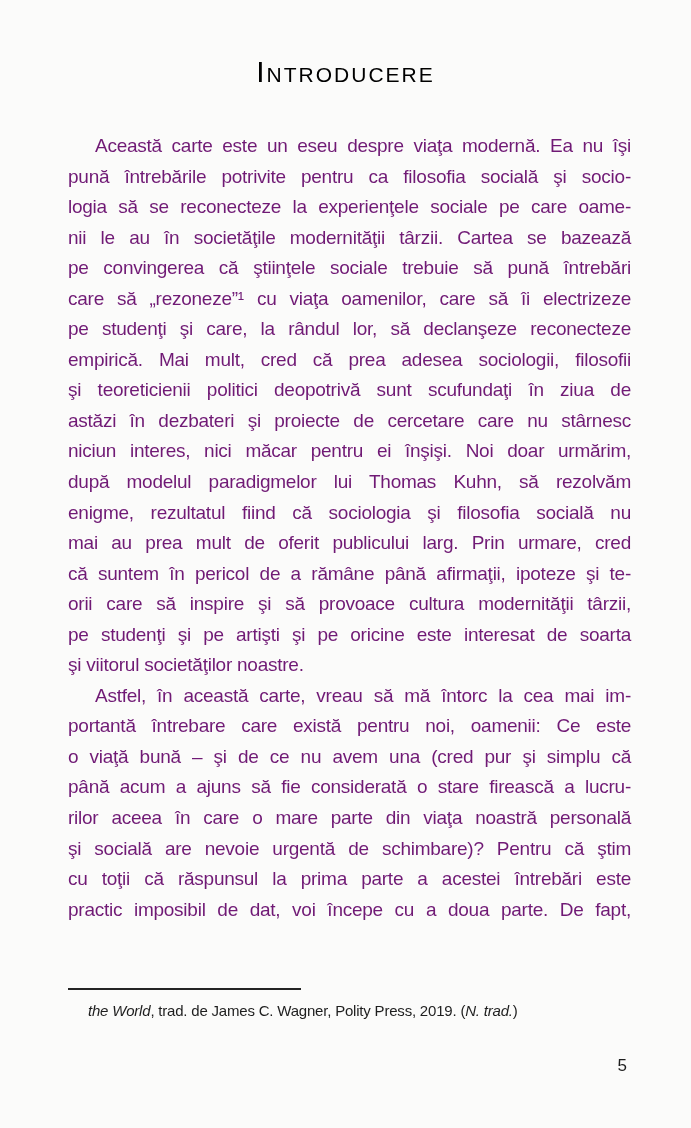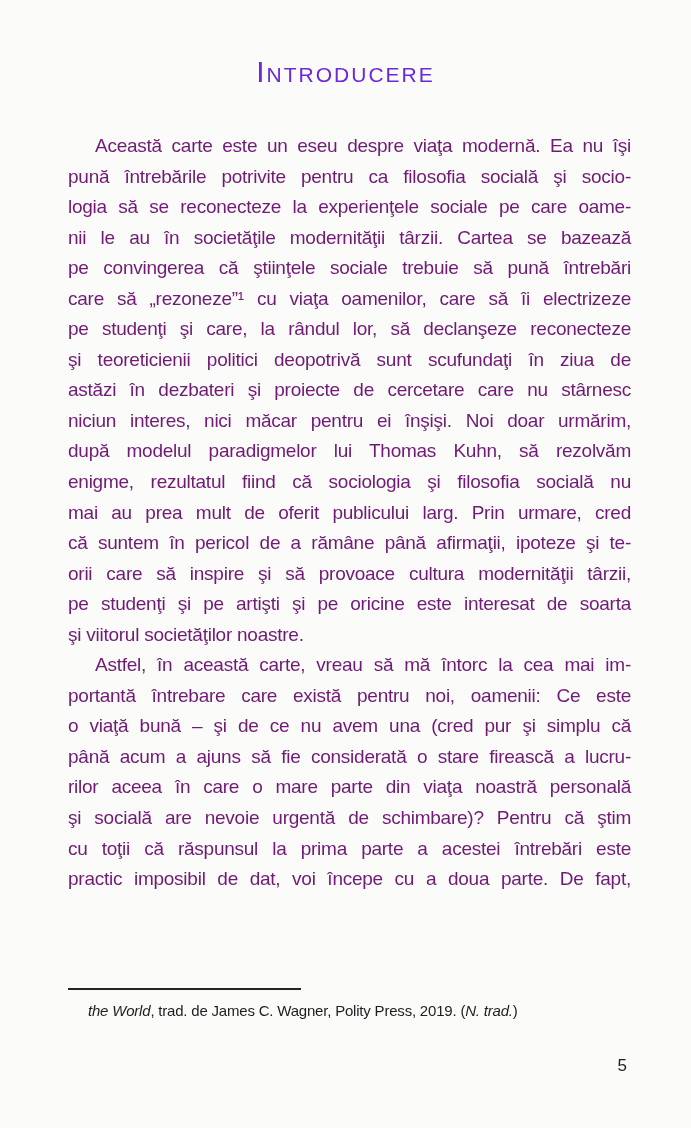--- a/index.html
+++ b/index.html
@@ -17,21 +17,21 @@
     position: absolute;
     top: 54px;
     left: 0;
     width: 100%;
     text-align: center;
     font-variant: small-caps;
     font-size: 30px;
     line-height: 36px;
     letter-spacing: 2px;
     font-weight: 400;
-    color: #6d28d9;
+    color: #000000;
   }
   .body-text {
     position: absolute;
     top: 131px;
     left: 68px;
     width: 563px;
     font-size: 19px;
     line-height: 30.55px;
     letter-spacing: -0.25px;
     color: #701a75;
@@ -89,20 +89,21 @@
   <div class="chapter-title">Introducere</div>
 
   <div class="body-text">
       <div class="line indent">Această carte este un eseu despre viaţa modernă. Ea nu îşi</div>
       <div class="line">pună întrebările potrivite pentru ca filosofia socială şi socio-</div>
       <div class="line">logia să se reconecteze la experienţele sociale pe care oame-</div>
       <div class="line">nii le au în societăţile modernităţii târzii. Cartea se bazează</div>
       <div class="line">pe convingerea că ştiinţele sociale trebuie să pună întrebări</div>
       <div class="line">care să „rezoneze”¹ cu viaţa oamenilor, care să îi electrizeze</div>
       <div class="line">pe studenţi şi care, la rândul lor, să declanşeze reconecteze</div>
+      <div class="line">empirică. Mai mult, cred că prea adesea sociologii, filosofii</div>
       <div class="line">şi teoreticienii politici deopotrivă sunt scufundaţi în ziua de</div>
       <div class="line">astăzi în dezbateri şi proiecte de cercetare care nu stârnesc</div>
       <div class="line">niciun interes, nici măcar pentru ei înşişi. Noi doar urmărim,</div>
       <div class="line">după modelul paradigmelor lui Thomas Kuhn, să rezolvăm</div>
       <div class="line">enigme, rezultatul fiind că sociologia şi filosofia socială nu</div>
       <div class="line">mai au prea mult de oferit publicului larg. Prin urmare, cred</div>
       <div class="line">că suntem în pericol de a rămâne până afirmaţii, ipoteze şi te-</div>
       <div class="line">orii care să inspire şi să provoace cultura modernităţii târzii,</div>
       <div class="line">pe studenţi şi pe artişti şi pe oricine este interesat de soarta</div>
       <div class="line ragged">şi viitorul societăţilor noastre.</div>

